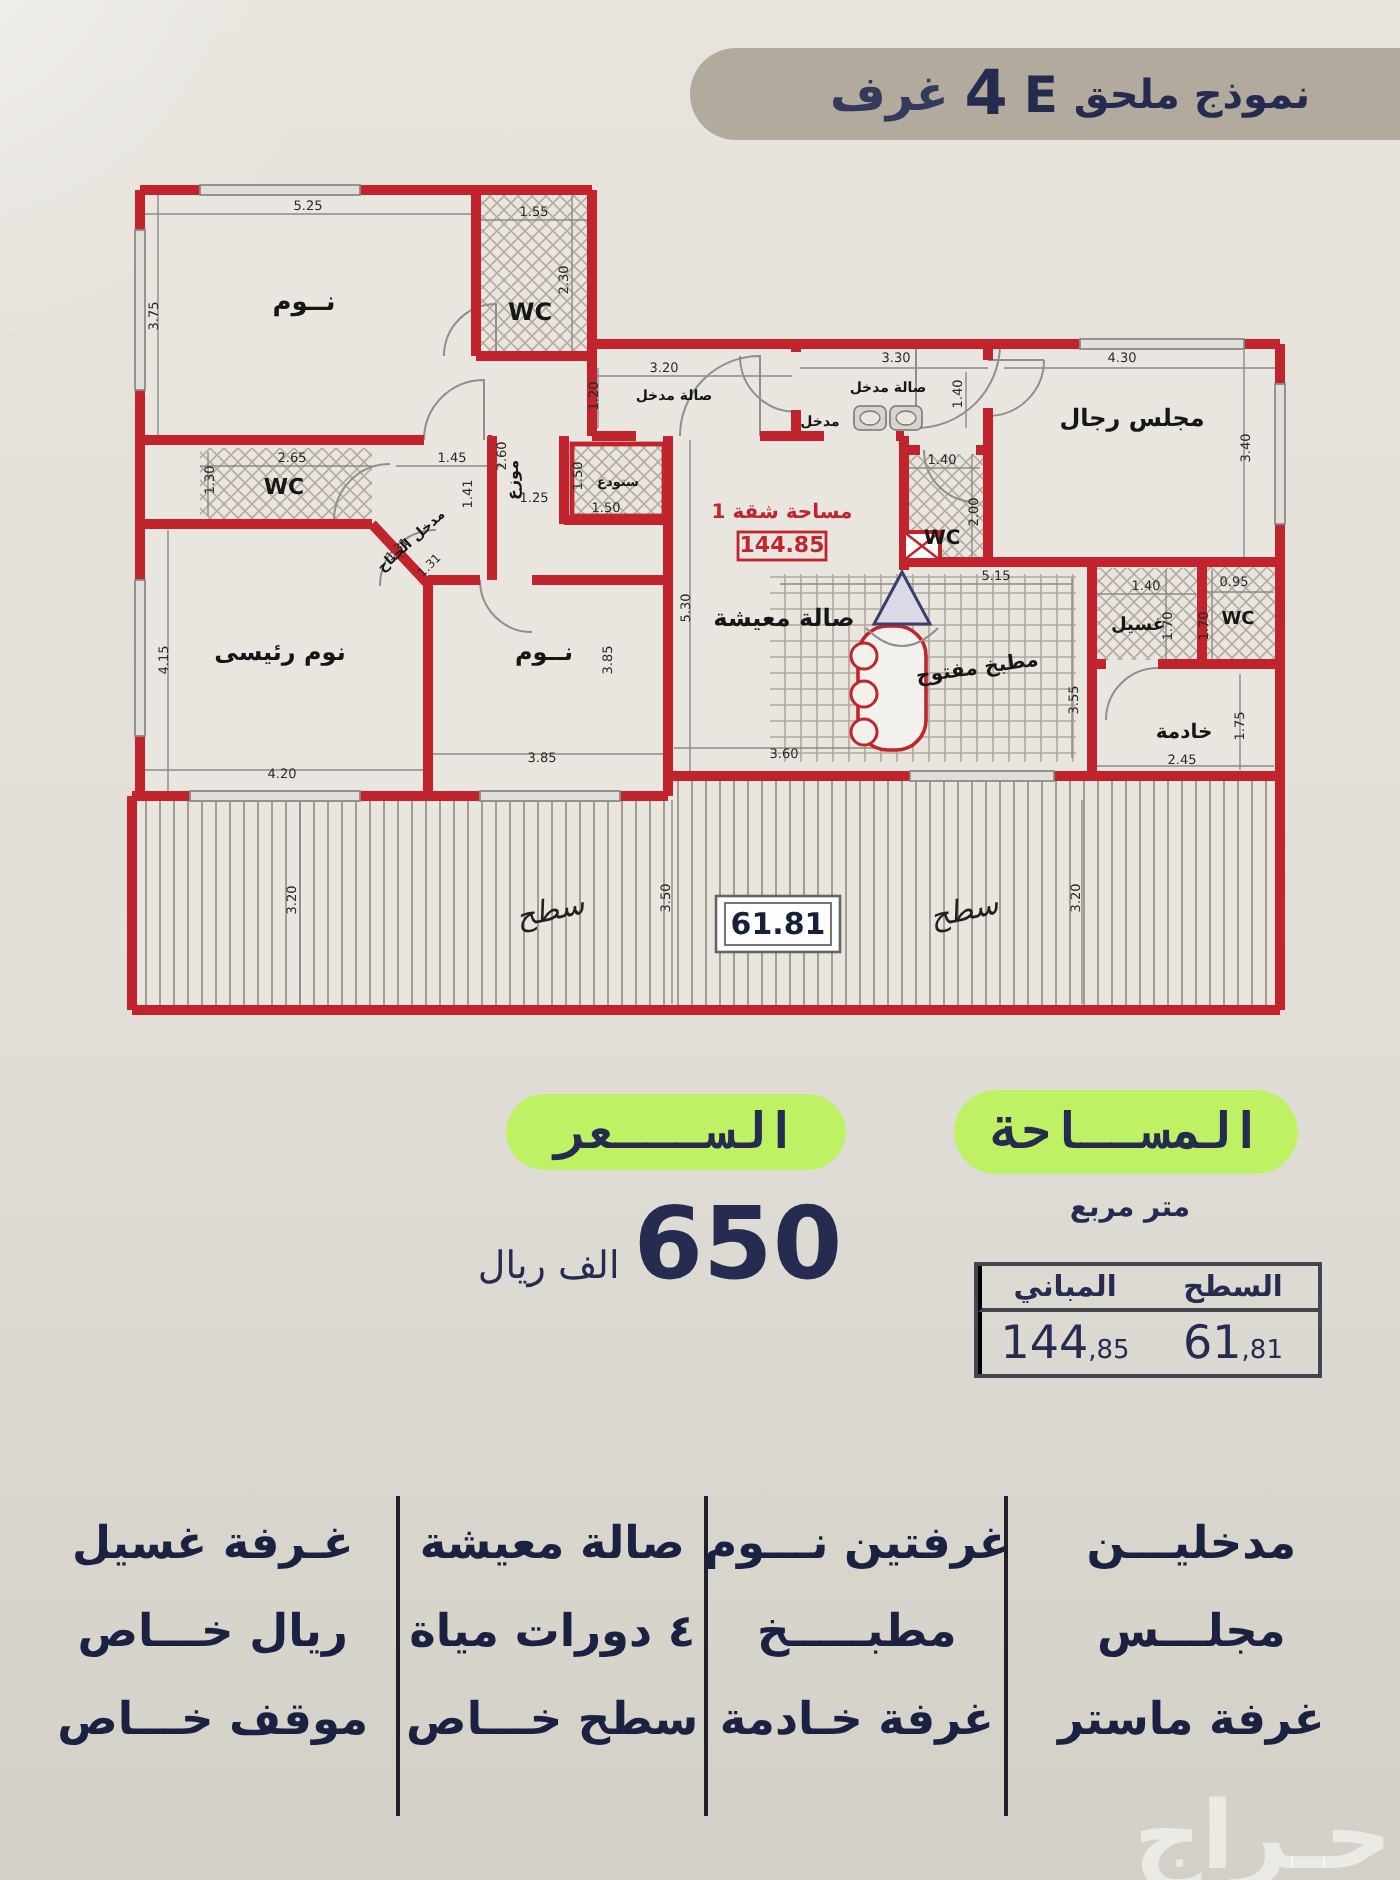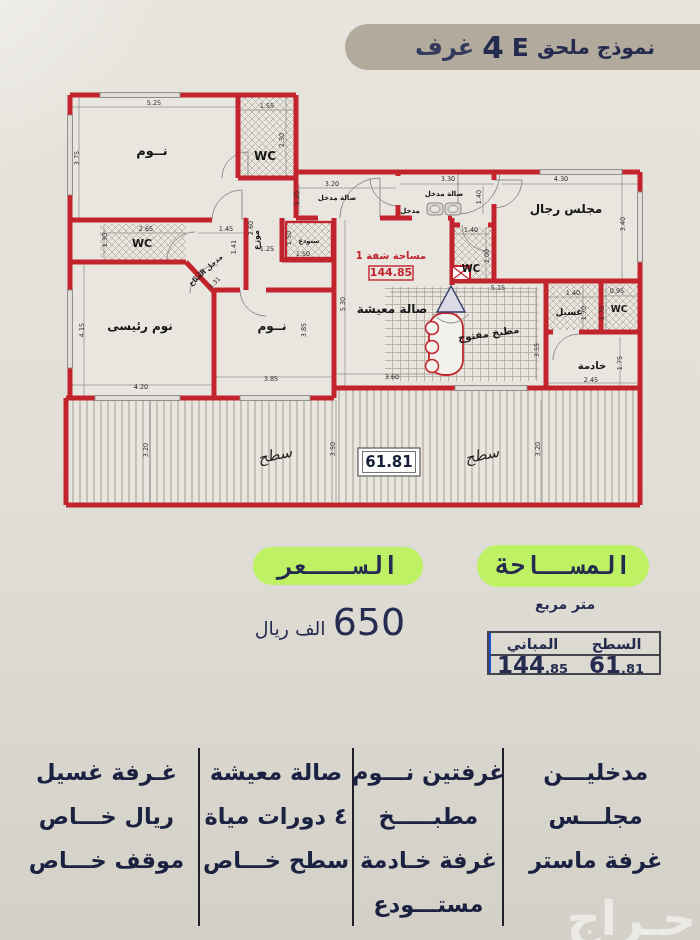--- a/index.html
+++ b/index.html
@@ -33,38 +33,38 @@
   .fp-roof{fill:#222;font-style:italic}
   .fp-box{fill:#17203a;font-weight:bold}
   
   .pill{
     background:#bef264;border-radius:21px;color:#262c50;font-weight:800;
     display:flex;align-items:center;justify-content:center;font-family:Liberation Mono, monospace;
   }
   .price-pill{left:253px;top:547px;width:170px;height:38px;font-size:25px}
   .price-val{left:225px;top:593px;width:210px;height:60px;display:flex;direction:rtl;
     align-items:baseline;justify-content:center;gap:7px;color:#262c50}
-  .price-val .amount{font-size:38px;font-weight:400;line-height:58px}
+  .price-val .amount{font-size:50px;font-weight:700;line-height:58px}
   .price-val .unit{font-size:19px;font-weight:400}
   
   .area-pill{left:477px;top:545px;width:172px;height:42px;font-size:25px}
   .area-total{left:460px;top:596px;width:210px;display:flex;direction:rtl;
     align-items:baseline;justify-content:center;gap:6px;color:#262c50}
   .area-total .num{direction:ltr;unicode-bidi:isolate;font-weight:800}
   .area-total .num .i{font-size:40px}
   .area-total .num .d{font-size:19px}
   .area-total .unit{font-size:14px;font-weight:700}
   .area-table{
     left:487px;top:631px;width:170px;direction:rtl;display:grid;
     grid-template-columns:1fr 1fr;border:2px solid #45454d;color:#262c50;
   }
   .area-table .cell{display:flex;align-items:center;justify-content:center}
   .area-table .hd{height:21px;font-size:14.5px;font-weight:700;border-bottom:2px solid #45454d}
-  .area-table .vl{height:17px;font-weight:700}
-  .area-table .sep{border-left:2px solid #1d4ed8}
+  .area-table .vl{height:31px;font-weight:400}
+  .area-table .sep{border-left:2px solid #000000}
   .area-table .nm{direction:ltr;unicode-bidi:isolate}
   .area-table .nm .i{font-size:23px}
   .area-table .nm .d{font-size:13px}
   
   .features{
     left:15px;top:748px;width:672px;min-height:160px;display:flex;direction:rtl;
   }
   .fcol{display:flex;flex-direction:column;align-items:center;padding-top:2px}
   .fcol:not(:last-child){border-left:2px solid #20202b}
   .fcol1{width:27.5%}.fcol2{width:22%}.fcol3{width:23%}.fcol4{width:27.5%}
@@ -278,21 +278,20 @@
 <div class="abs features" id="features">
     <div class="fcol fcol1">
       <div class="fitem">مدخليـــن</div>
       <div class="fitem">مجلـــس</div>
       <div class="fitem">غرفة ماستر</div>
     </div>
     <div class="fcol fcol2">
       <div class="fitem">غرفتين نـــوم</div>
       <div class="fitem">مطبـــــخ</div>
       <div class="fitem">غرفة خـادمة</div>
-      <div class="fitem">مستـــودع</div>
     </div>
     <div class="fcol fcol3">
       <div class="fitem">صالة معيشة</div>
       <div class="fitem">٤ دورات مياة</div>
       <div class="fitem">سطح خـــاص</div>
     </div>
     <div class="fcol fcol4">
       <div class="fitem">غـرفة غسيل</div>
       <div class="fitem">ريال خـــاص</div>
       <div class="fitem">موقف خـــاص</div>

